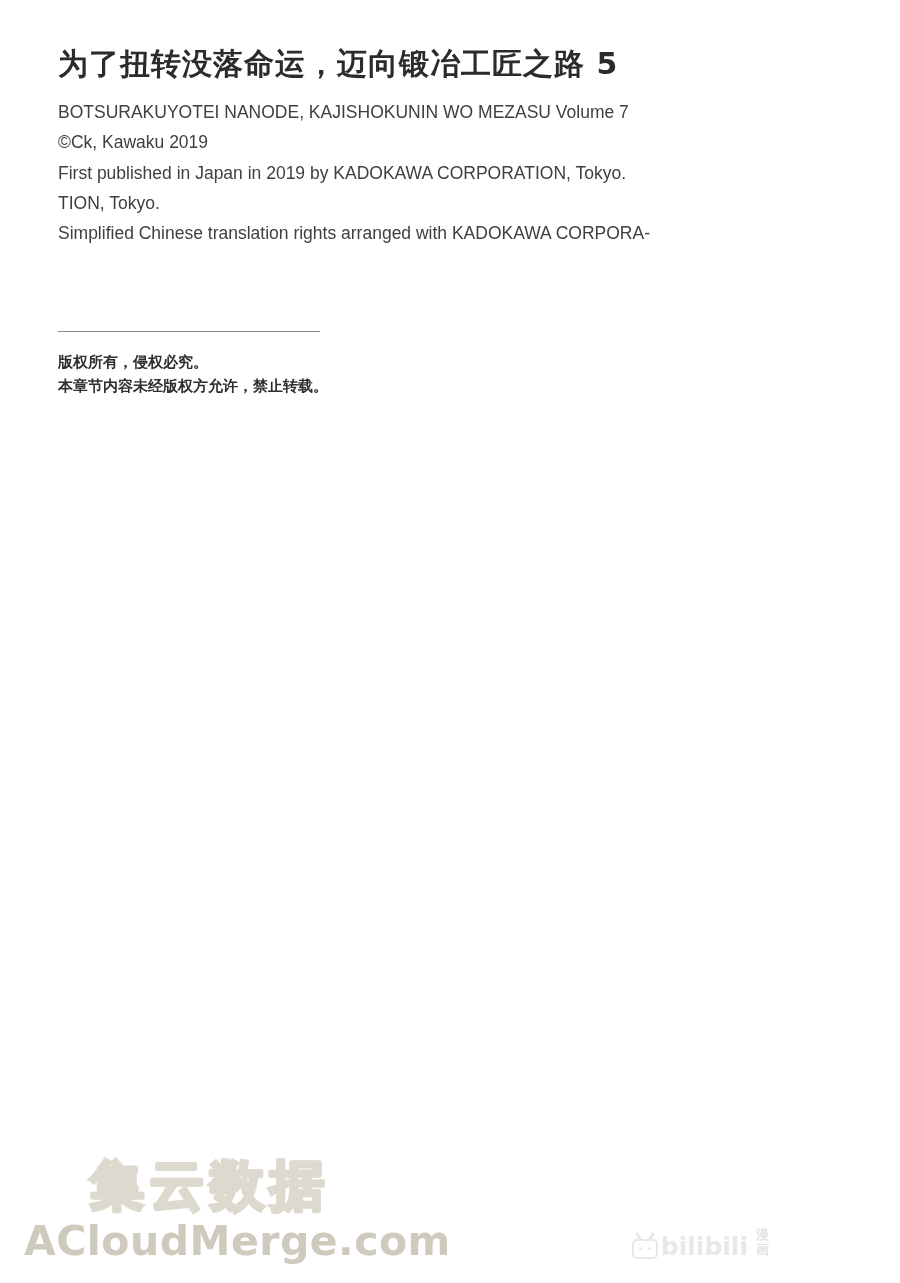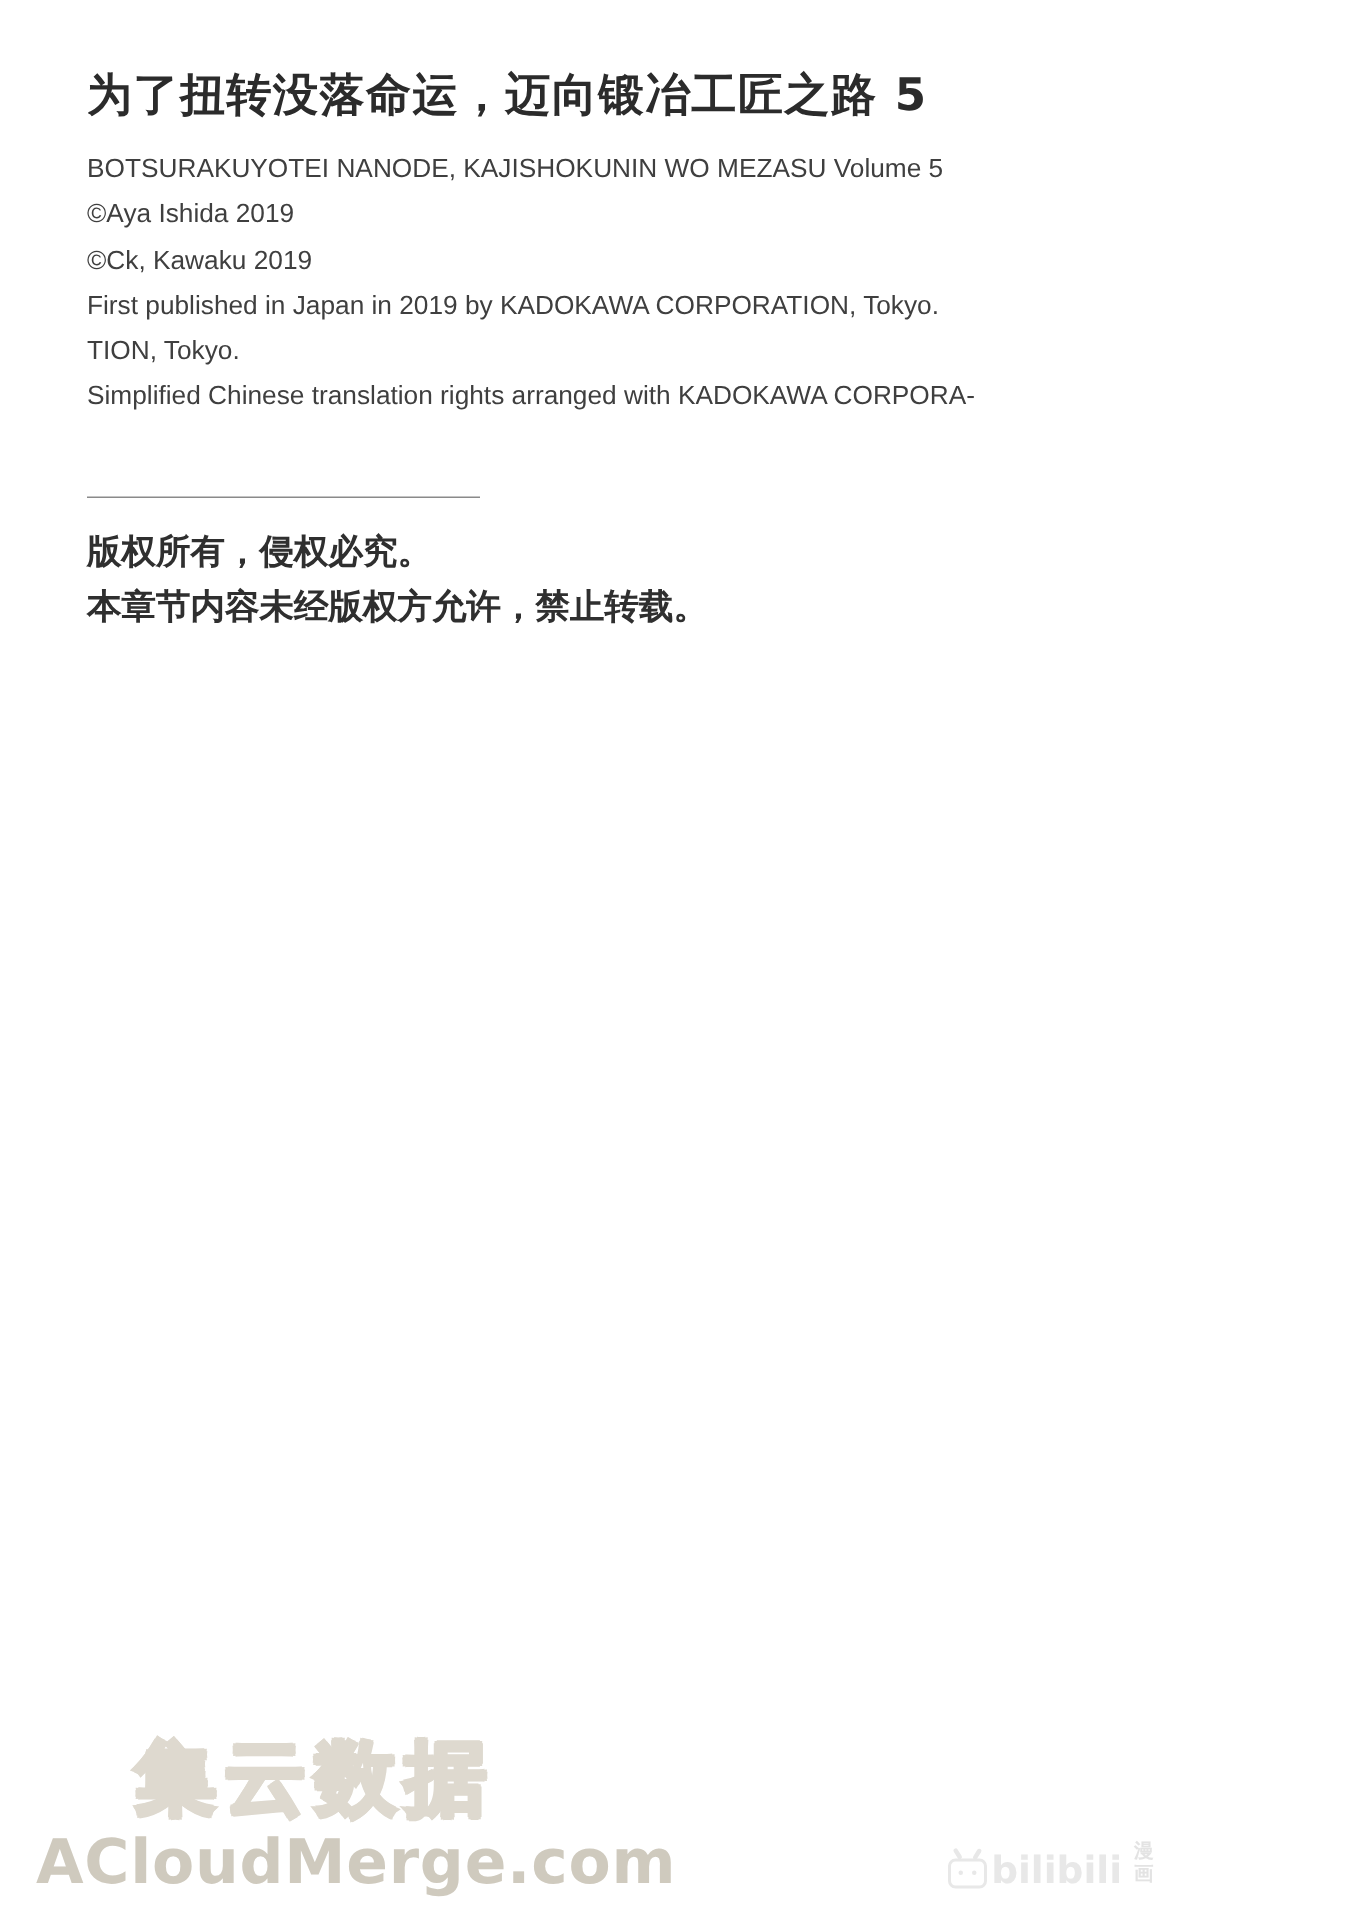--- a/index.html
+++ b/index.html
@@ -61,21 +61,21 @@
     height: 1px;
     background: #8a8a8a;
   }
 
   .notice {
     position: absolute;
     left: 58px;
     top: 350px;
     width: 780px;
     font-family: "DejaVu Sans", sans-serif;
-    font-size: 23px;
+    font-size: 15px;
     font-weight: 700;
     color: #2f2f2f;
     line-height: 1.62;
   }
   .notice div { white-space: pre-wrap; }
 
   
   .watermark {
     position: absolute;
     left: 18px;
@@ -169,22 +169,21 @@
   }
 </style>
 </head>
 <body>
 
 <div class="page">
 
   <div class="copyright-block">
     <h1 class="cn-title">为了扭转没落命运，迈向锻冶工匠之路 5</h1>
     <div class="meta-lines">
-      <div>BOTSURAKUYOTEI NANODE, KAJISHOKUNIN WO MEZASU Volume 5</div>
-      <div>©Aya Ishida 2019</div>
+      <div>BOTSURAKUYOTEI NANODE, KAJISHOKUNIN WO MEZASU Volume 7</div>
       <div>©Ck, Kawaku 2019</div>
       <div>First published in Japan in 2019 by KADOKAWA CORPORATION, Tokyo.</div>
       <div>TION, Tokyo.</div>
       <div>Simplified Chinese translation rights arranged with KADOKAWA CORPORA-</div>
     </div>
   </div>
 
   <div class="rule"></div>
 
   <div class="notice">

